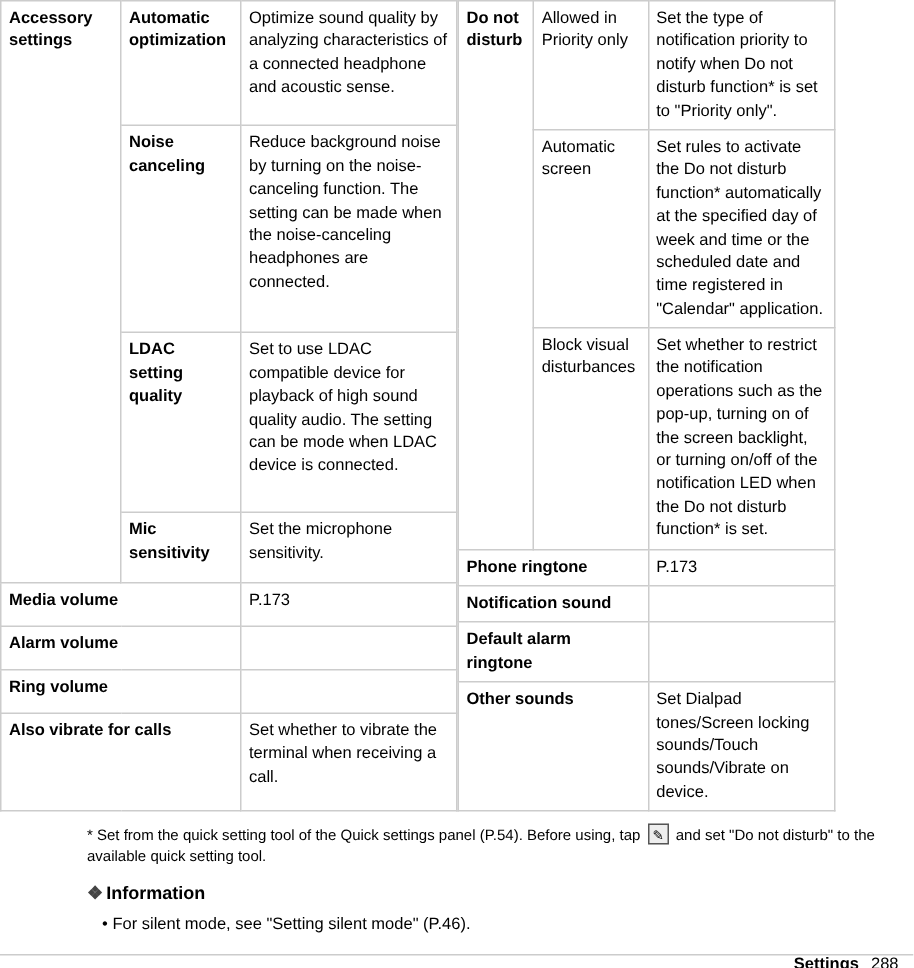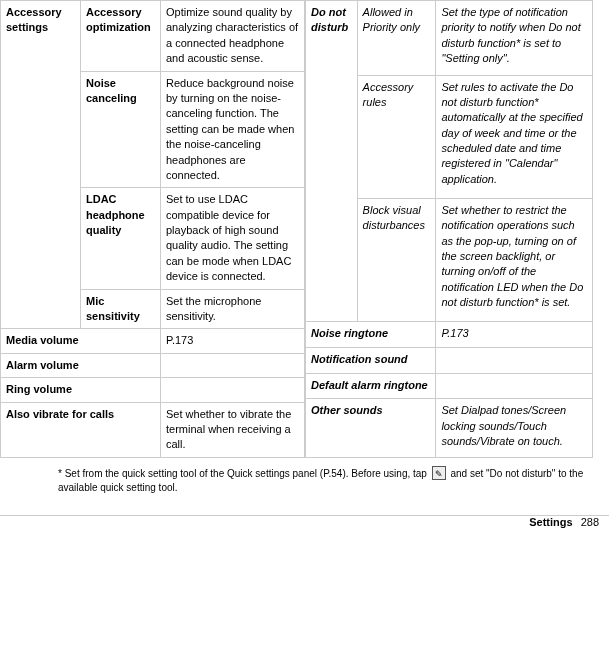--- a/index.html
+++ b/index.html
@@ -38,23 +38,22 @@
       font-size: 11px;
       width: 80px;
     }
     .left-table .sub-header {
       font-weight: bold;
       font-size: 11px;
       width: 80px;
     }
     
     .right-table {
-      width: 288px;
+      width: 252px;
       border-collapse: collapse;
-      font-style: italic;
     }
     .right-table td, .right-table th {
       border: 1px solid #ccc;
       padding: 4px 5px;
       vertical-align: top;
       line-height: 1.4;
     }
     .right-table .col-header {
       font-weight: bold;
       font-size: 11px;
@@ -115,29 +114,29 @@
 <body>
 
 <div class="page-container">
   <div class="main-content">
 
     <table class="left-table">
       <tbody>
 
         <tr>
           <td class="col-header" rowspan="4">Accessory settings</td>
-          <td class="sub-header">Accessory optimization</td>
+          <td class="sub-header">Automatic optimization</td>
           <td>Optimize sound quality by analyzing characteristics of a connected headphone and acoustic sense.</td>
         </tr>
         <tr>
           <td class="sub-header">Noise canceling</td>
           <td>Reduce background noise by turning on the noise-canceling function. The setting can be made when the noise-canceling headphones are connected.</td>
         </tr>
         <tr>
-          <td class="sub-header">LDAC headphone quality</td>
+          <td class="sub-header">LDAC setting quality</td>
           <td>Set to use LDAC compatible device for playback of high sound quality audio. The setting can be mode when LDAC device is connected.</td>
         </tr>
         <tr>
           <td class="sub-header">Mic sensitivity</td>
           <td>Set the microphone sensitivity.</td>
         </tr>
 
         <tr>
           <td colspan="2" class="bold">Media volume</td>
           <td>P.173</td>
@@ -156,56 +155,64 @@
         </tr>
       </tbody>
     </table>
 
     <table class="right-table">
       <tbody>
 
         <tr>
           <td class="col-header" rowspan="3">Do not disturb</td>
           <td class="sub-header">Allowed in Priority only</td>
-          <td>Set the type of notification priority to notify when Do not disturb function* is set to "Setting only".</td>
-        </tr>
-        <tr>
-          <td class="sub-header">Accessory rules</td>
+          <td>Set the type of notification priority to notify when Do not disturb function* is set to "Priority only".</td>
+        </tr>
+        <tr>
+          <td class="sub-header">Automatic screen</td>
           <td>Set rules to activate the Do not disturb function* automatically at the specified day of week and time or the scheduled date and time registered in "Calendar" application.</td>
         </tr>
         <tr>
           <td class="sub-header">Block visual disturbances</td>
           <td>Set whether to restrict the notification operations such as the pop-up, turning on of the screen backlight, or turning on/off of the notification LED when the Do not disturb function* is set.</td>
         </tr>
 
         <tr>
-          <td colspan="2" class="bold">Noise ringtone</td>
+          <td colspan="2" class="bold">Phone ringtone</td>
           <td>P.173</td>
         </tr>
         <tr>
           <td colspan="2" class="bold">Notification sound</td>
           <td></td>
         </tr>
         <tr>
           <td colspan="2" class="bold">Default alarm ringtone</td>
           <td></td>
         </tr>
         <tr>
           <td colspan="2" class="bold">Other sounds</td>
-          <td>Set Dialpad tones/Screen locking sounds/Touch sounds/Vibrate on touch.</td>
+          <td>Set Dialpad tones/Screen locking sounds/Touch sounds/Vibrate on device.</td>
         </tr>
       </tbody>
     </table>
 
   </div>
 
   <div class="bottom-section">
     <div class="footnote">
       <span class="asterisk">* </span><span>Set from the quick setting tool of the Quick settings panel (P.54). Before using, tap </span><span style="display:inline-block;width:14px;height:14px;border:1px solid #555;background:#eee;margin:0 2px;font-size:9px;text-align:center;line-height:14px;">✎</span><span> and set "Do not disturb" to the available quick setting tool.</span>
     </div>
+    <div class="info-section">
+      <div class="info-title">
+        <span class="info-diamond">❖</span><span>Information</span>
+      </div>
+      <div class="info-bullet">
+        <span>• </span><span>For silent mode, see "Setting silent mode" (P.46).</span>
+      </div>
+    </div>
   </div>
 
   <div class="footer">
     <span class="footer-settings bold">Settings</span>
     <span class="footer-page">288</span>
   </div>
 
 </div>
 
 </body></html>

